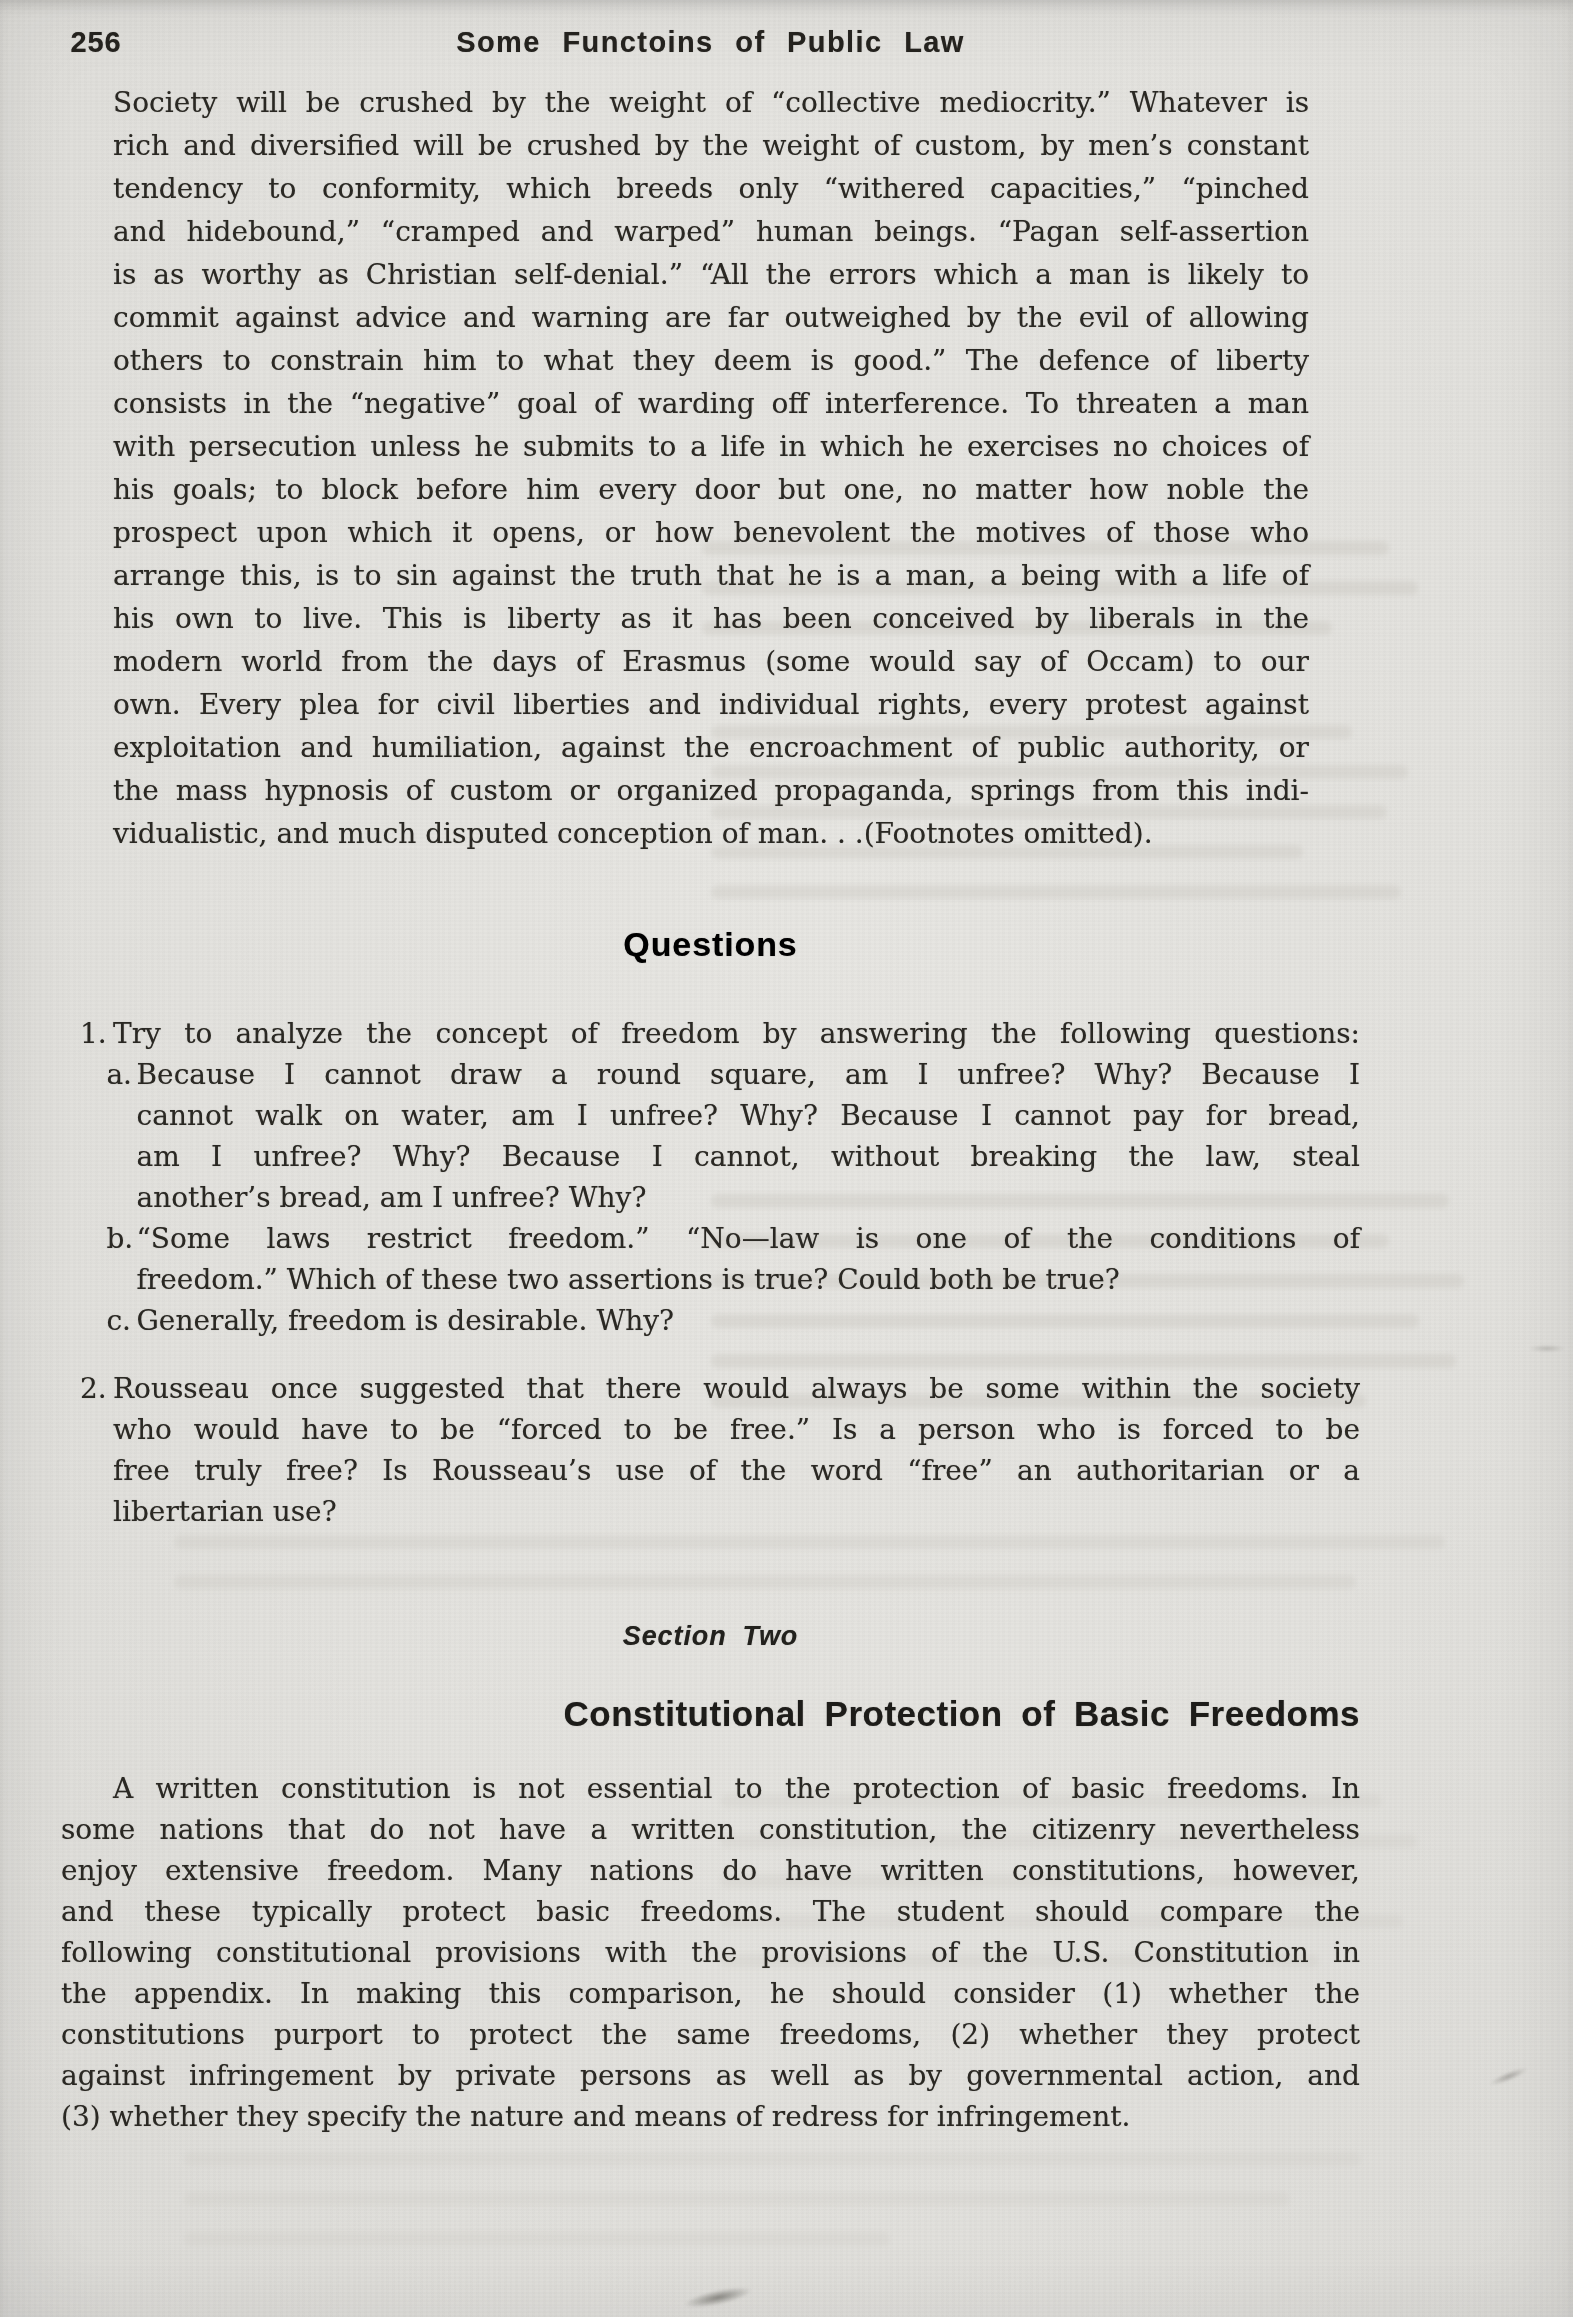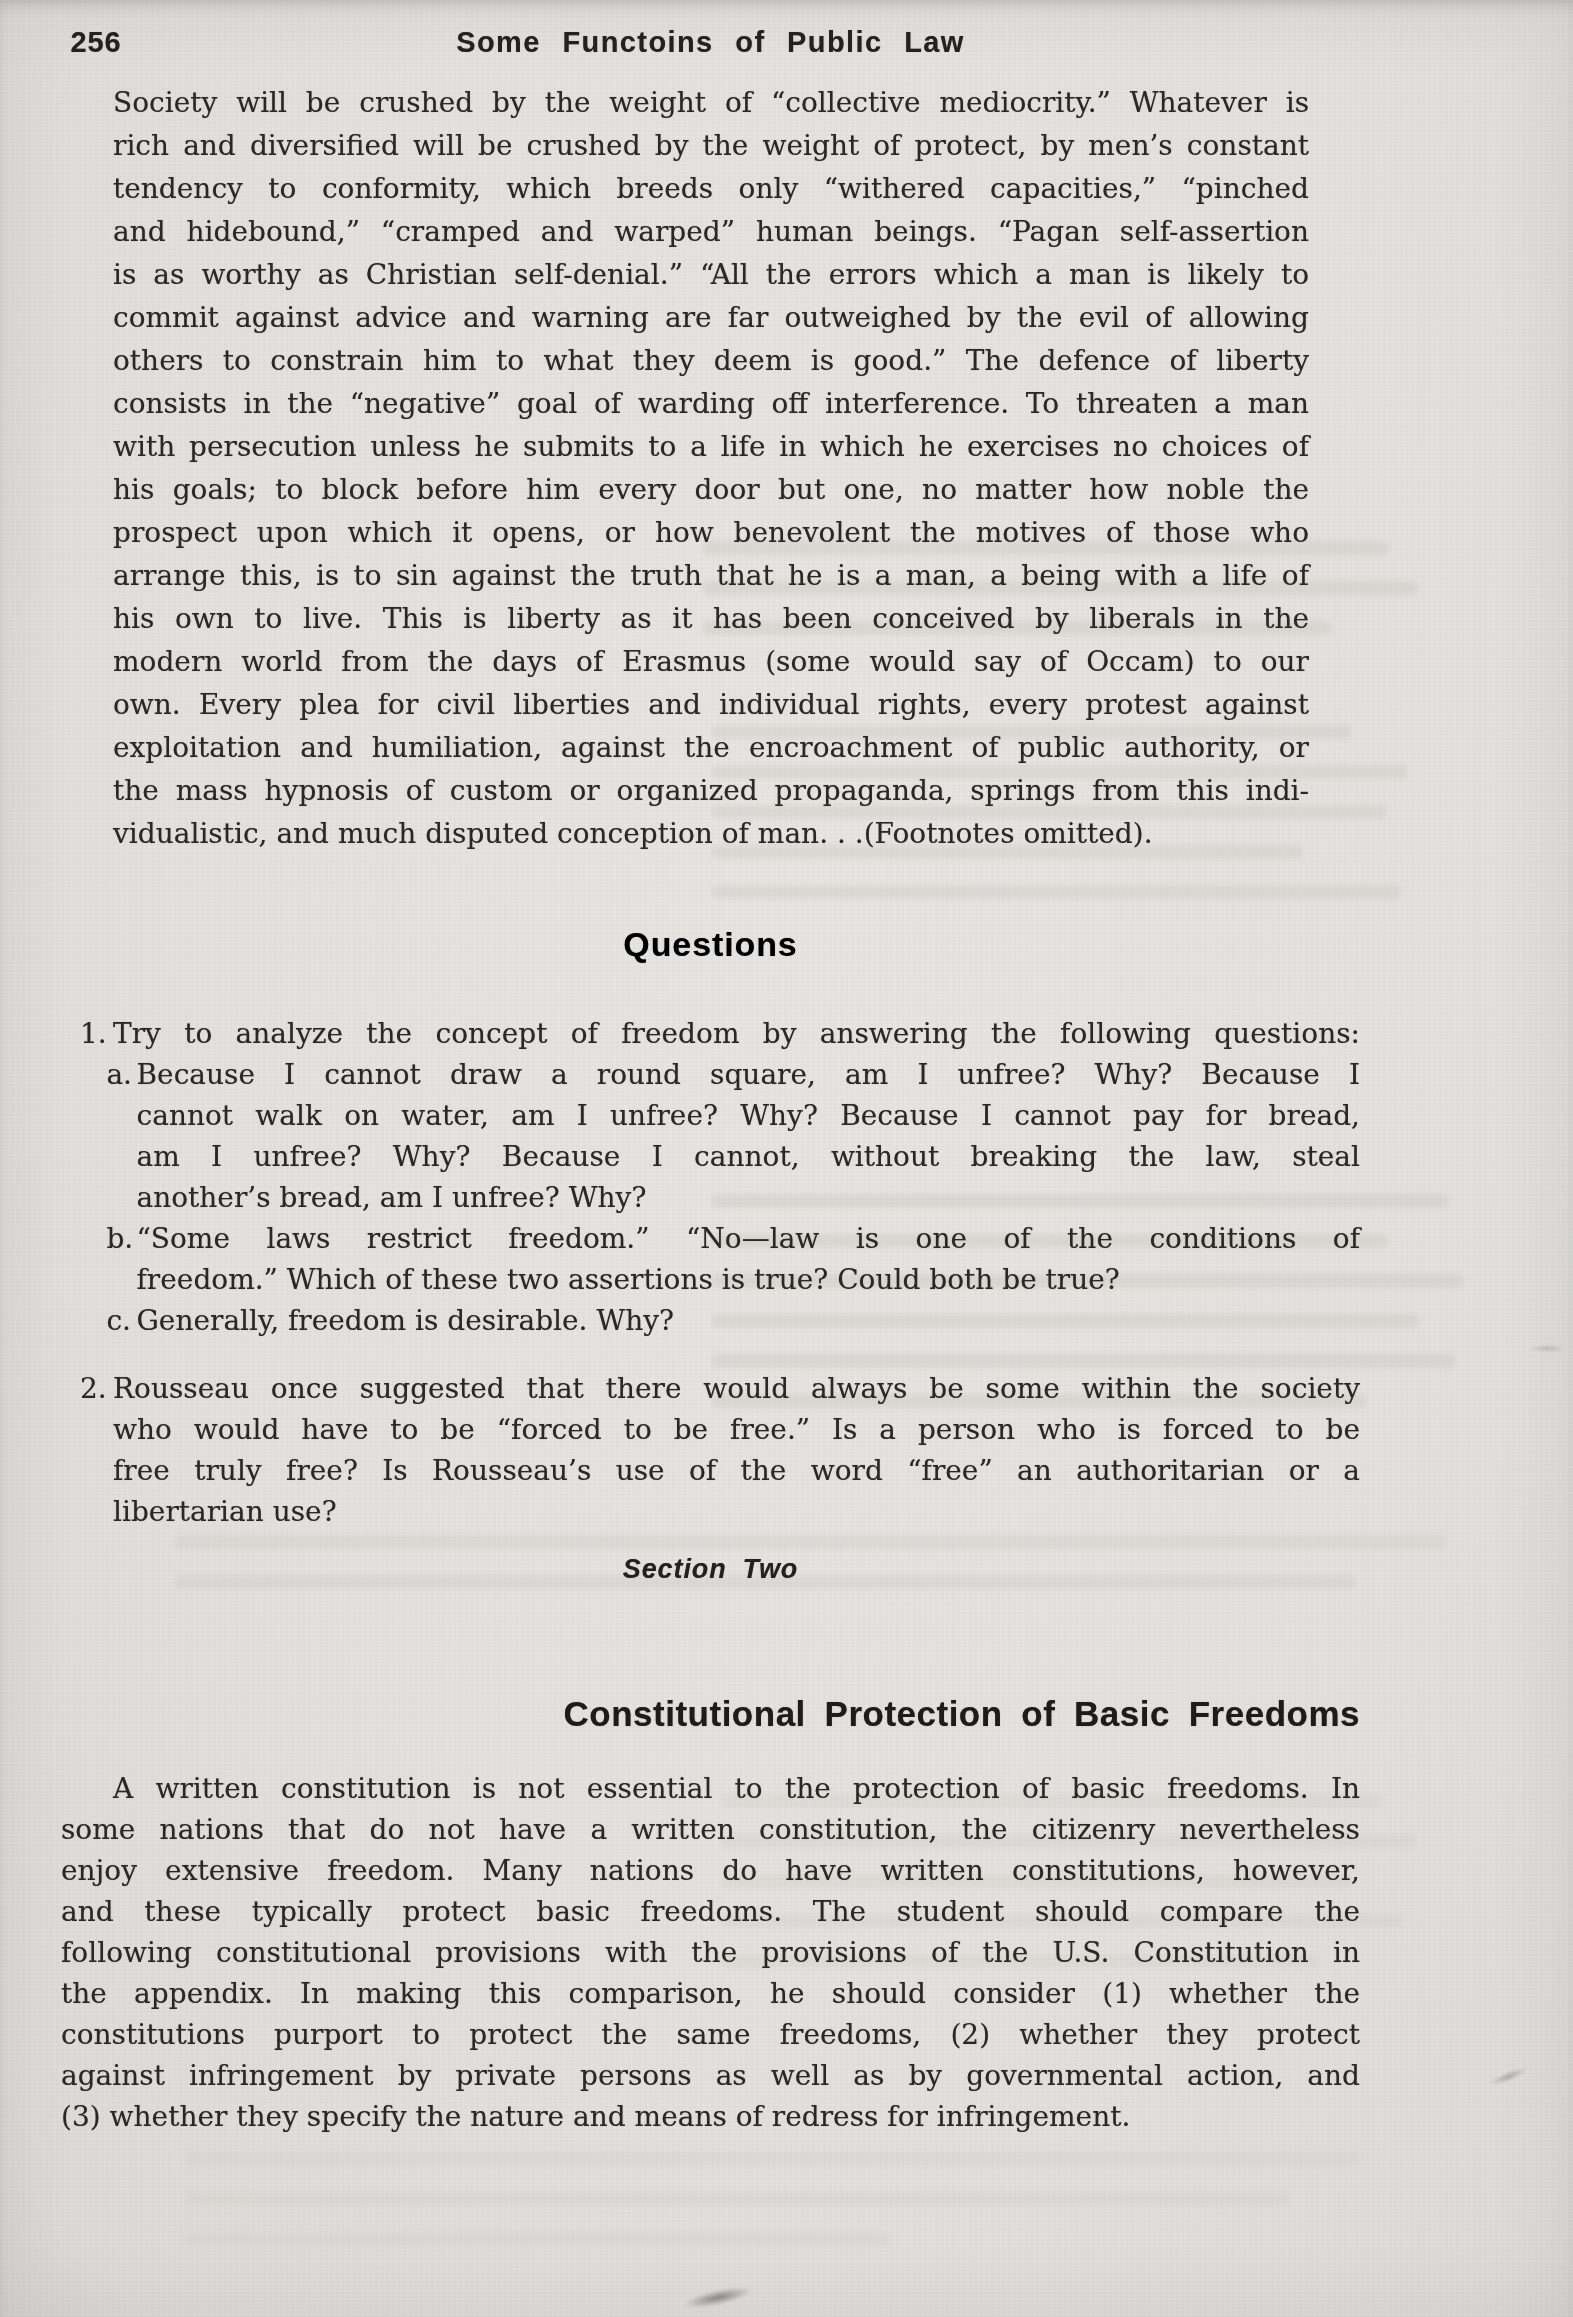--- a/index.html
+++ b/index.html
@@ -55,21 +55,21 @@
     font-size:28px;line-height:41px;
     text-shadow:0 0 0.9px rgba(42,40,35,.42);
   }
   .q-item{position:relative;padding-left:52px;}
   .q-item + .q-item{margin-top:27px;}
   .q-num{position:absolute;left:19px;top:0;}
   .q-sub{position:relative;padding-left:23.5px;}
   .q-letter{position:absolute;left:-6.6px;top:0;}
 
   .section-kicker{
-    position:absolute;top:1554px;left:0;width:100%;text-align:center;
+    position:absolute;top:1621px;left:0;width:100%;text-align:center;
     font-family:"Liberation Sans", sans-serif;font-style:italic;font-weight:600;font-size:27px;
     color:#22211d;letter-spacing:0.9px;word-spacing:7.5px;text-shadow:0 0 0.9px rgba(34,33,29,.45);
   }
   .section-title{
     position:absolute;top:1694px;left:0;width:100%;text-align:right;
     font-family:"Liberation Sans", sans-serif;font-weight:700;font-size:35px;
     color:#1d1c19;letter-spacing:0.5px;word-spacing:8.5px;text-shadow:0 0 0.9px rgba(29,28,25,.5);
   }
 
   .body-par{
@@ -144,21 +144,21 @@
   <div class="gline" style="width:60%"></div>
 </div>
 
 <div class="content">
 
   <div class="page-num">256</div>
   <div class="running-head">Some Functoins of Public Law</div>
 
   <div class="quote-block">
       <div class="tline">Society will be crushed by the weight of “collective mediocrity.” Whatever is</div>
-      <div class="tline">rich and diversified will be crushed by the weight of protect, by men’s constant</div>
+      <div class="tline">rich and diversified will be crushed by the weight of custom, by men’s constant</div>
       <div class="tline">tendency to conformity, which breeds only “withered capacities,” “pinched</div>
       <div class="tline">and hidebound,” “cramped and warped” human beings. “Pagan self-assertion</div>
       <div class="tline">is as worthy as Christian self-denial.” “All the errors which a man is likely to</div>
       <div class="tline">commit against advice and warning are far outweighed by the evil of allowing</div>
       <div class="tline">others to constrain him to what they deem is good.” The defence of liberty</div>
       <div class="tline">consists in the “negative” goal of warding off interference. To threaten a man</div>
       <div class="tline">with persecution unless he submits to a life in which he exercises no choices of</div>
       <div class="tline">his goals; to block before him every door but one, no matter how noble the</div>
       <div class="tline">prospect upon which it opens, or how benevolent the motives of those who</div>
       <div class="tline">arrange this, is to sin against the truth that he is a man, a being with a life of</div>

